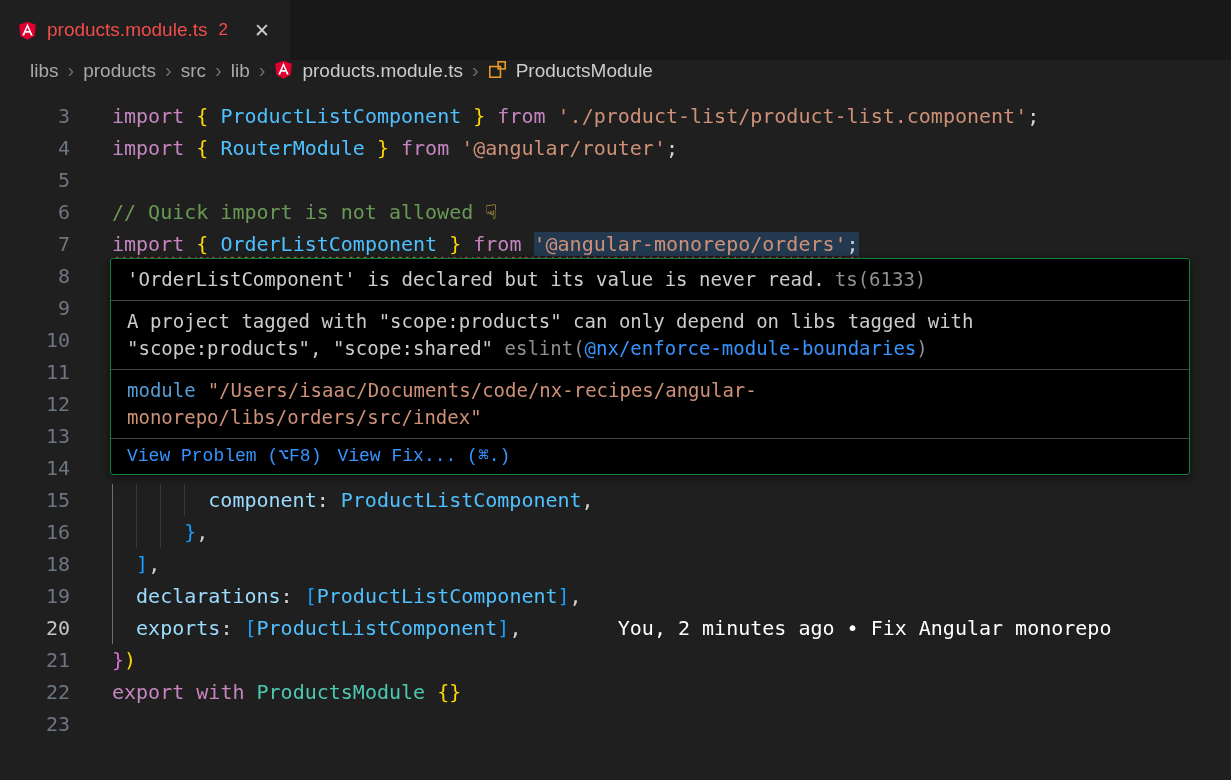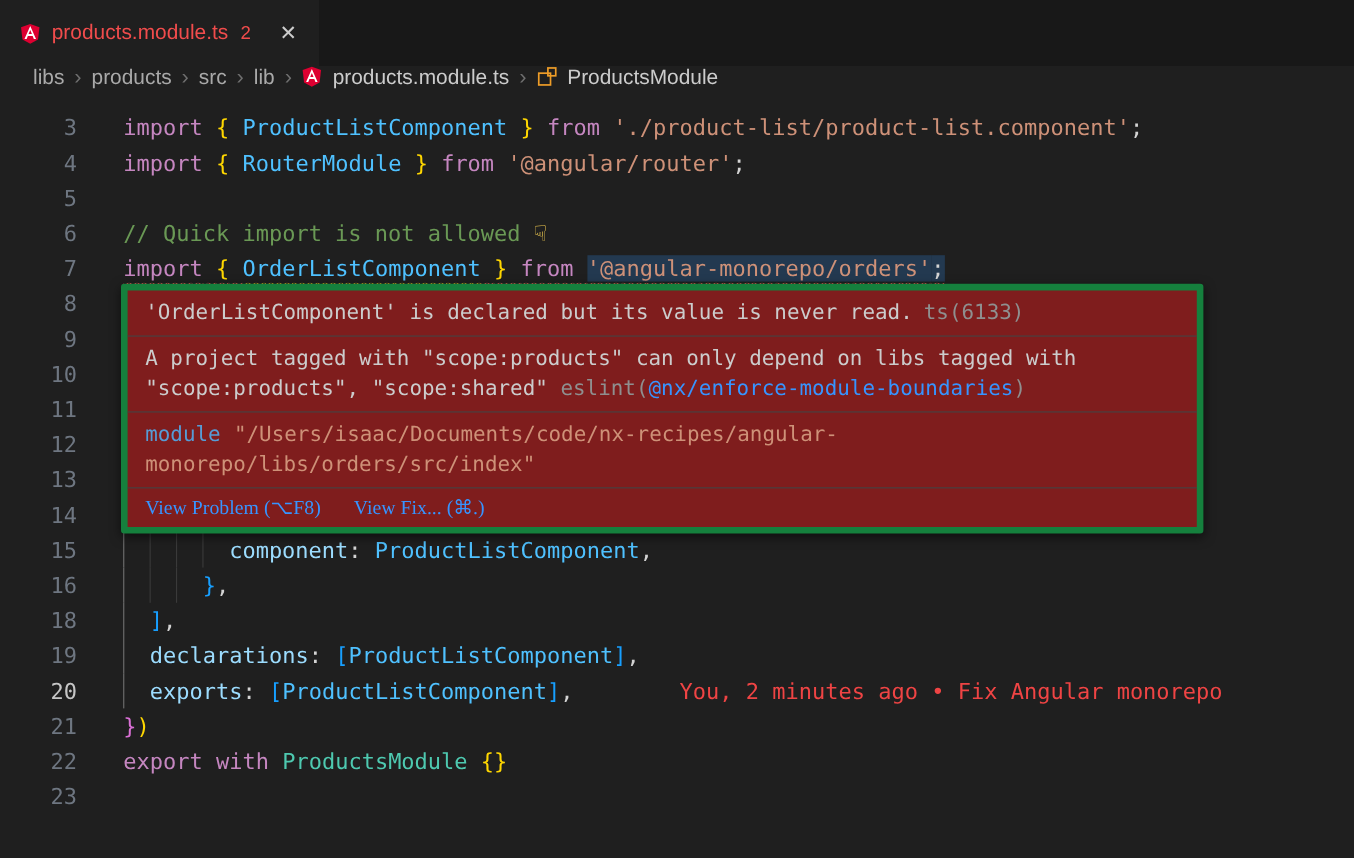--- a/index.html
+++ b/index.html
@@ -33,38 +33,38 @@
   .cmp{color:#4fc1ff}
   .cls{color:#4ec9b0}
   .prop{color:#9cdcfe}
   .str{color:#ce9178}
   .com{color:#6a9955}
   .pun{color:#d4d4d4}
   .b1{color:#ffd700}
   .b2{color:#da70d6}
   .b3{color:#179fff}
   .emo{font-family:"DejaVu Sans",sans-serif;color:#eac54f}
-  .blame{color:#ef4444}
+  .blame{color:#ffffff}
   .hl{background:rgba(38,79,120,.55)}
   .sqr{text-decoration:underline wavy #f14c4c;text-decoration-thickness:1.2px;text-underline-offset:5px}
   .sqy{text-decoration:underline wavy #d7a117;text-decoration-thickness:1.2px;text-underline-offset:5px}
   .g,.ga{display:inline-block;width:2ch;height:32px;vertical-align:top;border-left:1px solid #3a3a3a}
   .ga{border-left-color:#707070}
 
   
-  .hover{position:absolute;left:110px;top:158px;width:984px;background:#7f1d1d;
-         border:6px solid #15803d;border-radius:3px;box-shadow:0 3px 10px rgba(0,0,0,.55);
+  .hover{position:absolute;left:110px;top:158px;width:1080px;background:#000000;
+         border:1px solid #15803d;border-radius:3px;box-shadow:0 3px 10px rgba(0,0,0,.55);
          font-size:19px;line-height:27px;color:#cccccc;z-index:10}
   .hsec{padding:7px 16px;border-bottom:1px solid #444444}
   .dim{color:#8f8f8f}
   .hsrc{color:#8f8f8f;margin-left:10px}
   .lnk{color:#3794ff;cursor:pointer}
   .mkw{color:#569cd6;margin-right:12px}
   .mstr{color:#ce9178}
-  .hstatus{padding:4px 16px;display:flex;gap:30px;font-family:Liberation Serif, serif;font-size:18px;line-height:27px}
+  .hstatus{padding:4px 16px;display:flex;gap:16px;font-family:Liberation Mono, monospace;font-size:18px;line-height:27px}
   .act{color:#3794ff;text-decoration:none;cursor:pointer}
 </style>
 </head>
 <body>
 
 <div class="screen">
 
   <div class="tabbar">
     <div class="tab">
       <span class="icn">

